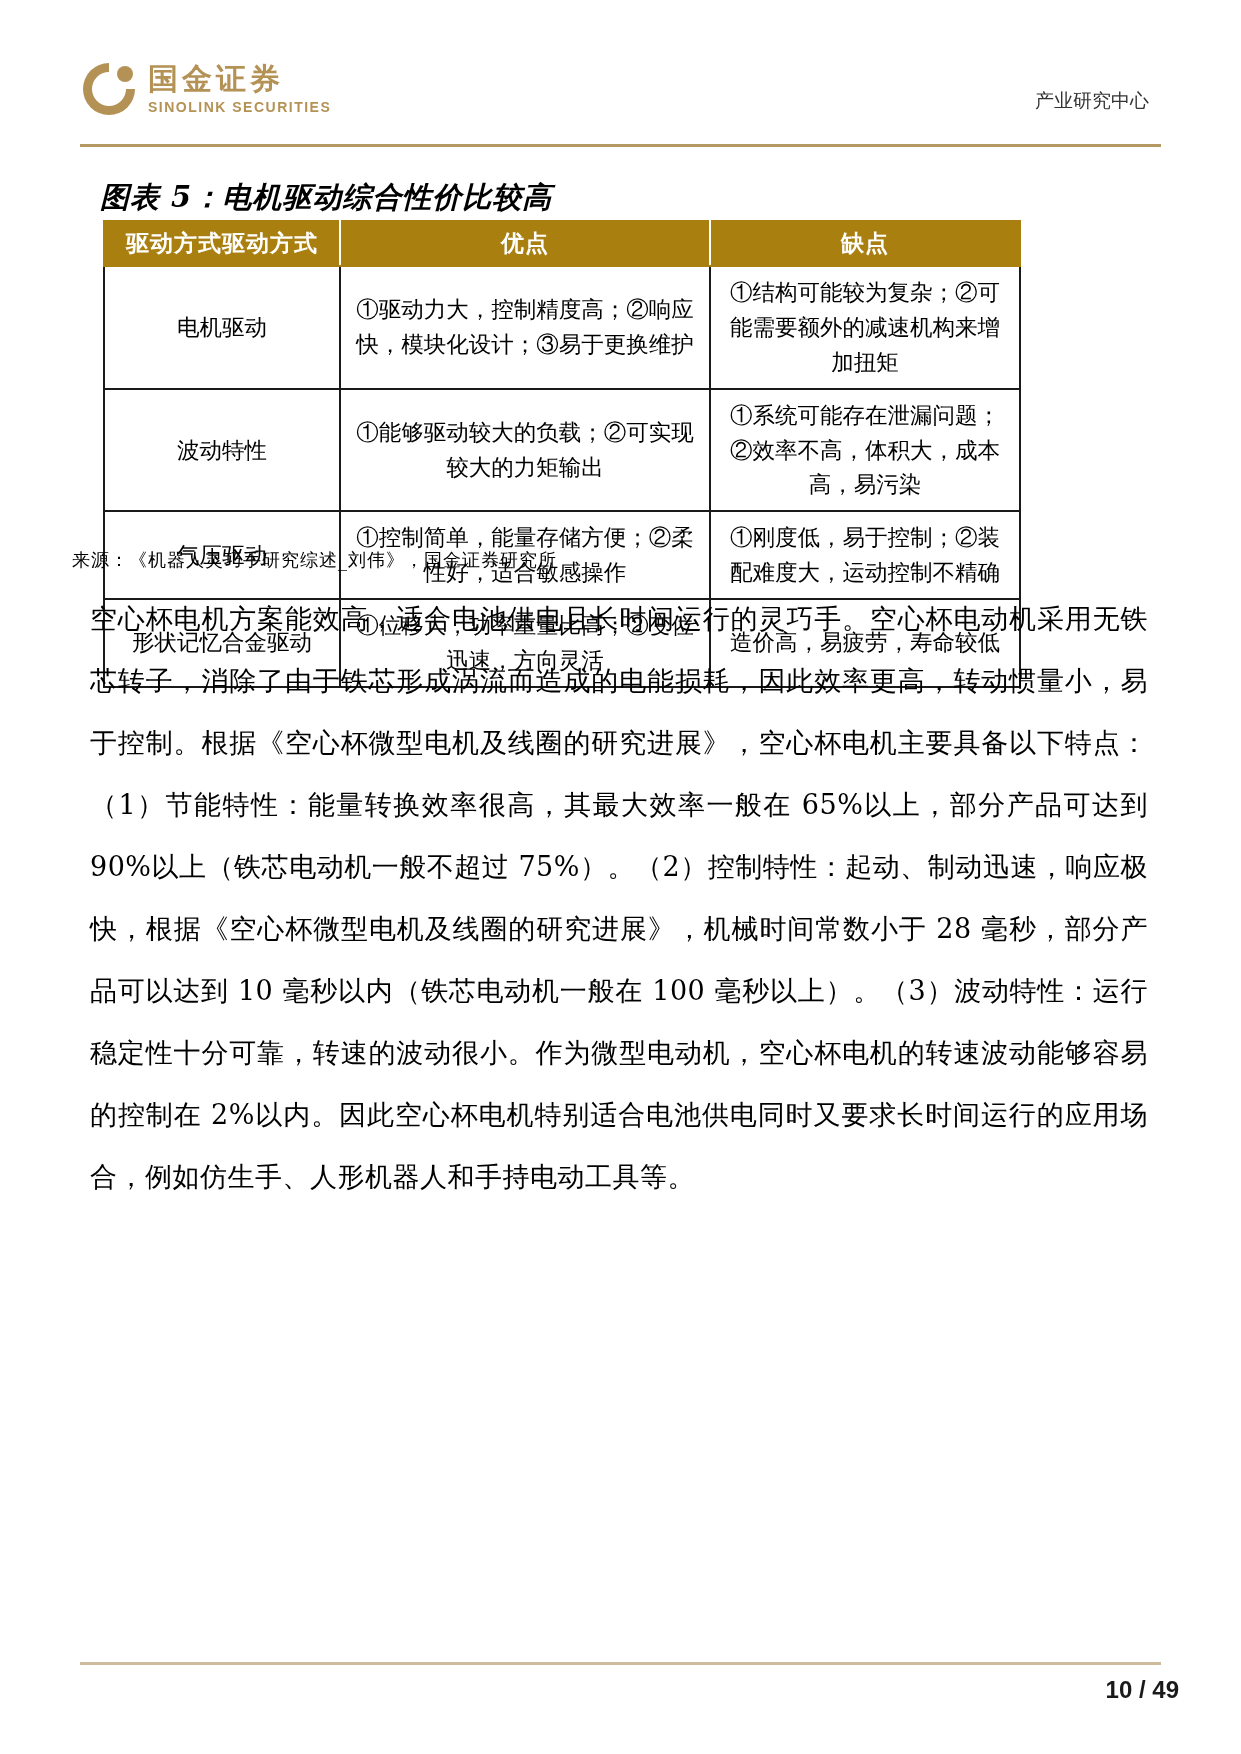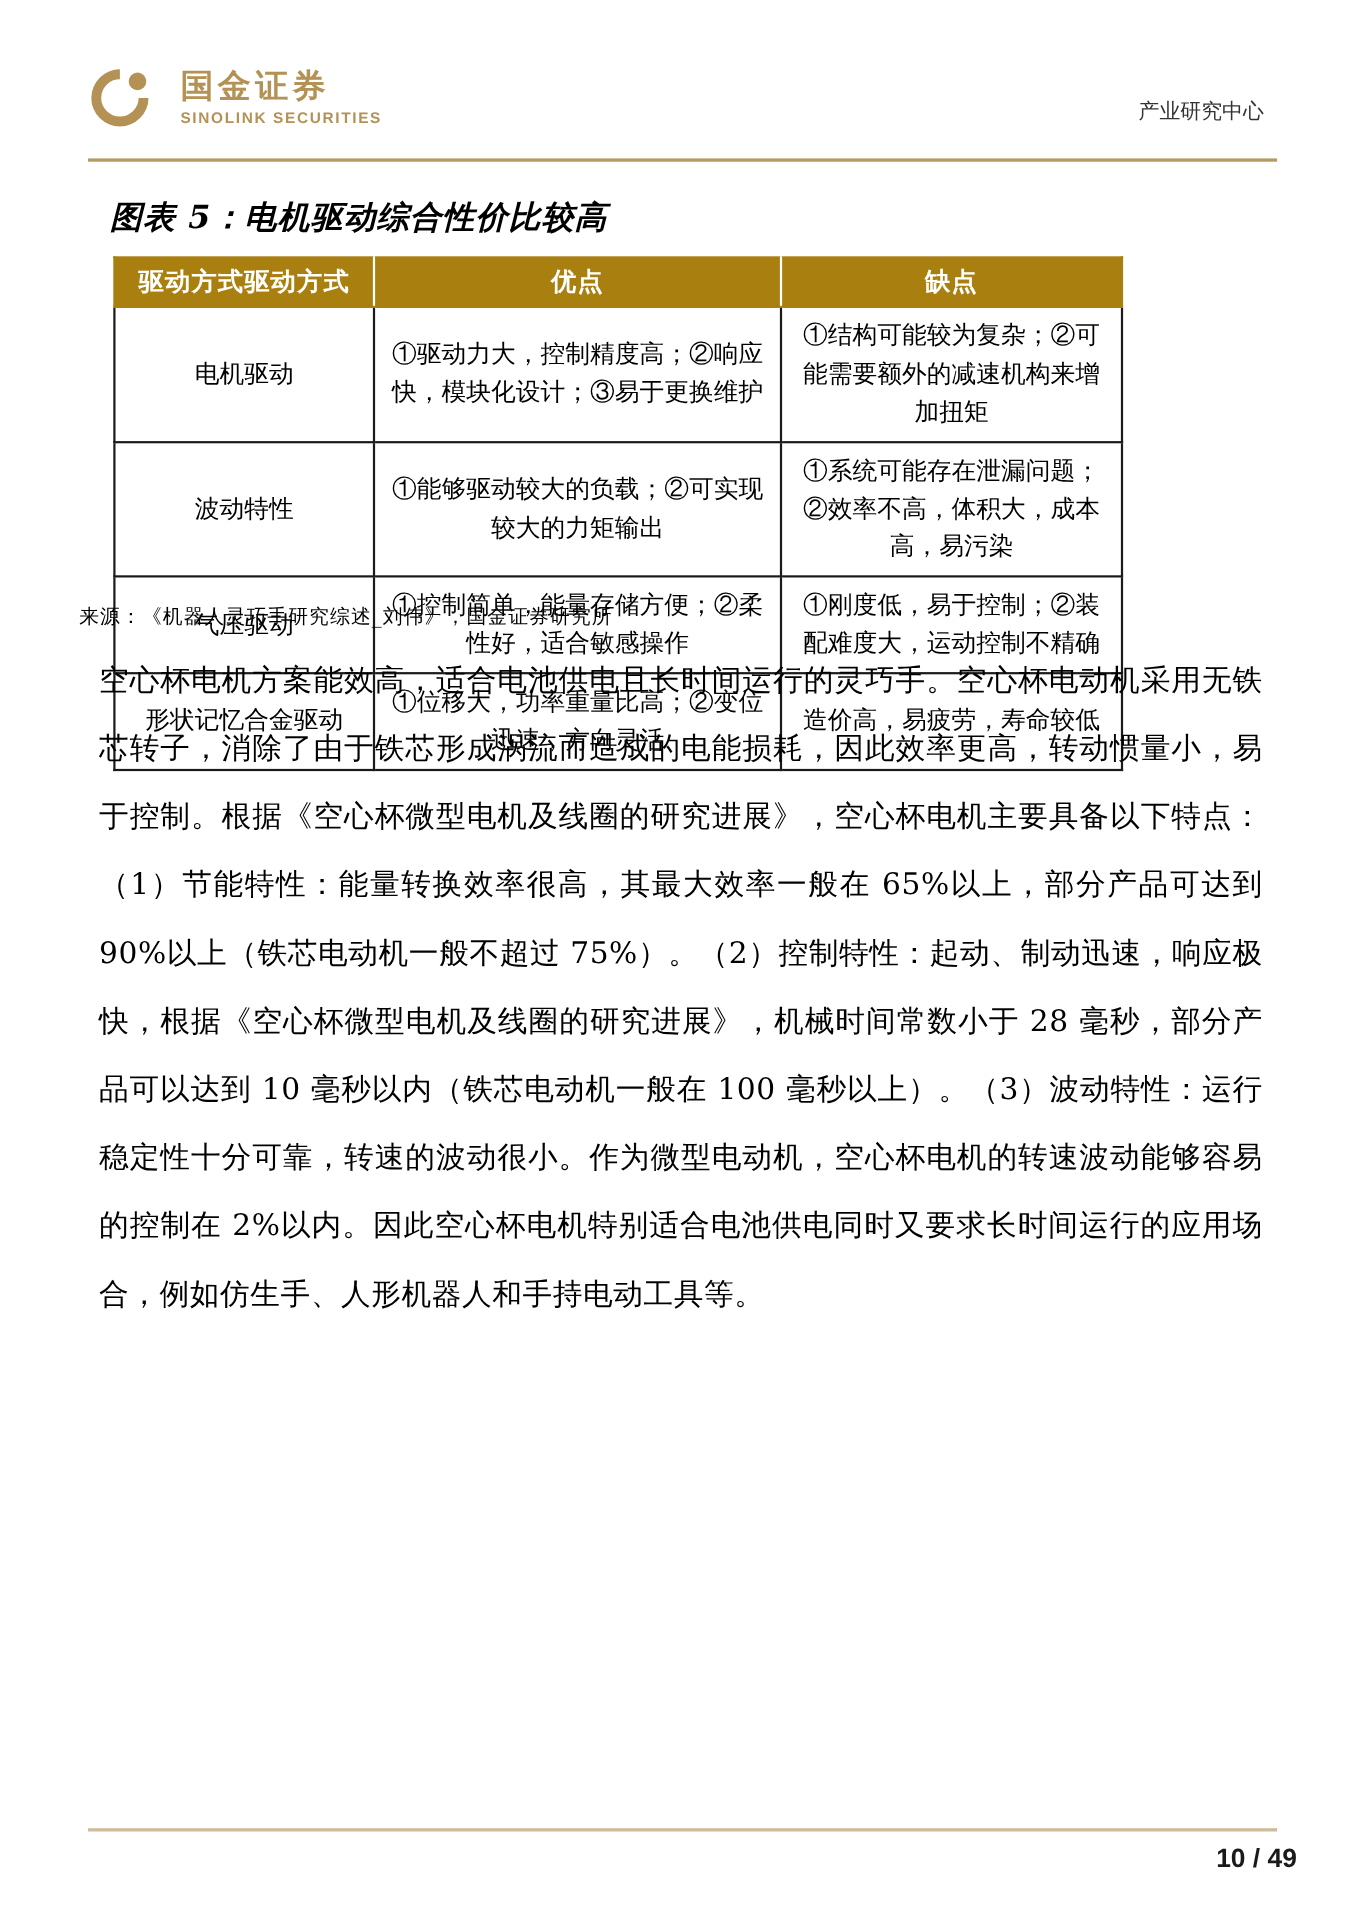--- a/index.html
+++ b/index.html
@@ -11,21 +11,21 @@
     font-family:"DejaVu Serif","Liberation Serif",serif;
     color:#000;
     overflow:hidden;
     box-sizing:border-box;
   }
   
   .header{
     position:absolute;top:62px;left:82px;right:92px;
     display:flex;justify-content:space-between;align-items:flex-end;
   }
-  .brand{display:flex;align-items:center;gap:28px;}
+  .brand{display:flex;align-items:center;gap:12px;}
   .brand-mark{width:54px;height:54px;flex:0 0 auto;}
   .brand-text{display:flex;flex-direction:column;line-height:1;}
   .brand-cn{
     font-family:"Liberation Sans","DejaVu Sans",sans-serif;
     font-size:30px;font-weight:bold;color:#b49255;letter-spacing:4px;
   }
   .brand-en{
     font-family:"Liberation Sans","DejaVu Sans",sans-serif;
     font-size:14px;font-weight:bold;color:#b49255;letter-spacing:1.5px;margin-top:6px;
   }
@@ -38,21 +38,21 @@
     background:#b49a62;
   }
   
   .fig-title{
     position:absolute;top:178px;left:100px;right:95px;
     font-size:29px;font-weight:bold;font-style:italic;
     letter-spacing:1px;
   }
   
   .fig-table{
-    position:absolute;top:233px;left:103px;width:916px;
+    position:absolute;top:220px;left:103px;width:916px;
     border-collapse:collapse;table-layout:fixed;
     font-size:22.5px;
   }
   .fig-table col.c1{width:236px;}
   .fig-table col.c2{width:370px;}
   .fig-table col.c3{width:310px;}
   .fig-table th{
     background:#a97f10;color:#ffffff;font-weight:bold;
     border:2px solid #a97f10;border-right-color:#ffffff;
     padding:6px 4px;font-size:23px;letter-spacing:1px;

